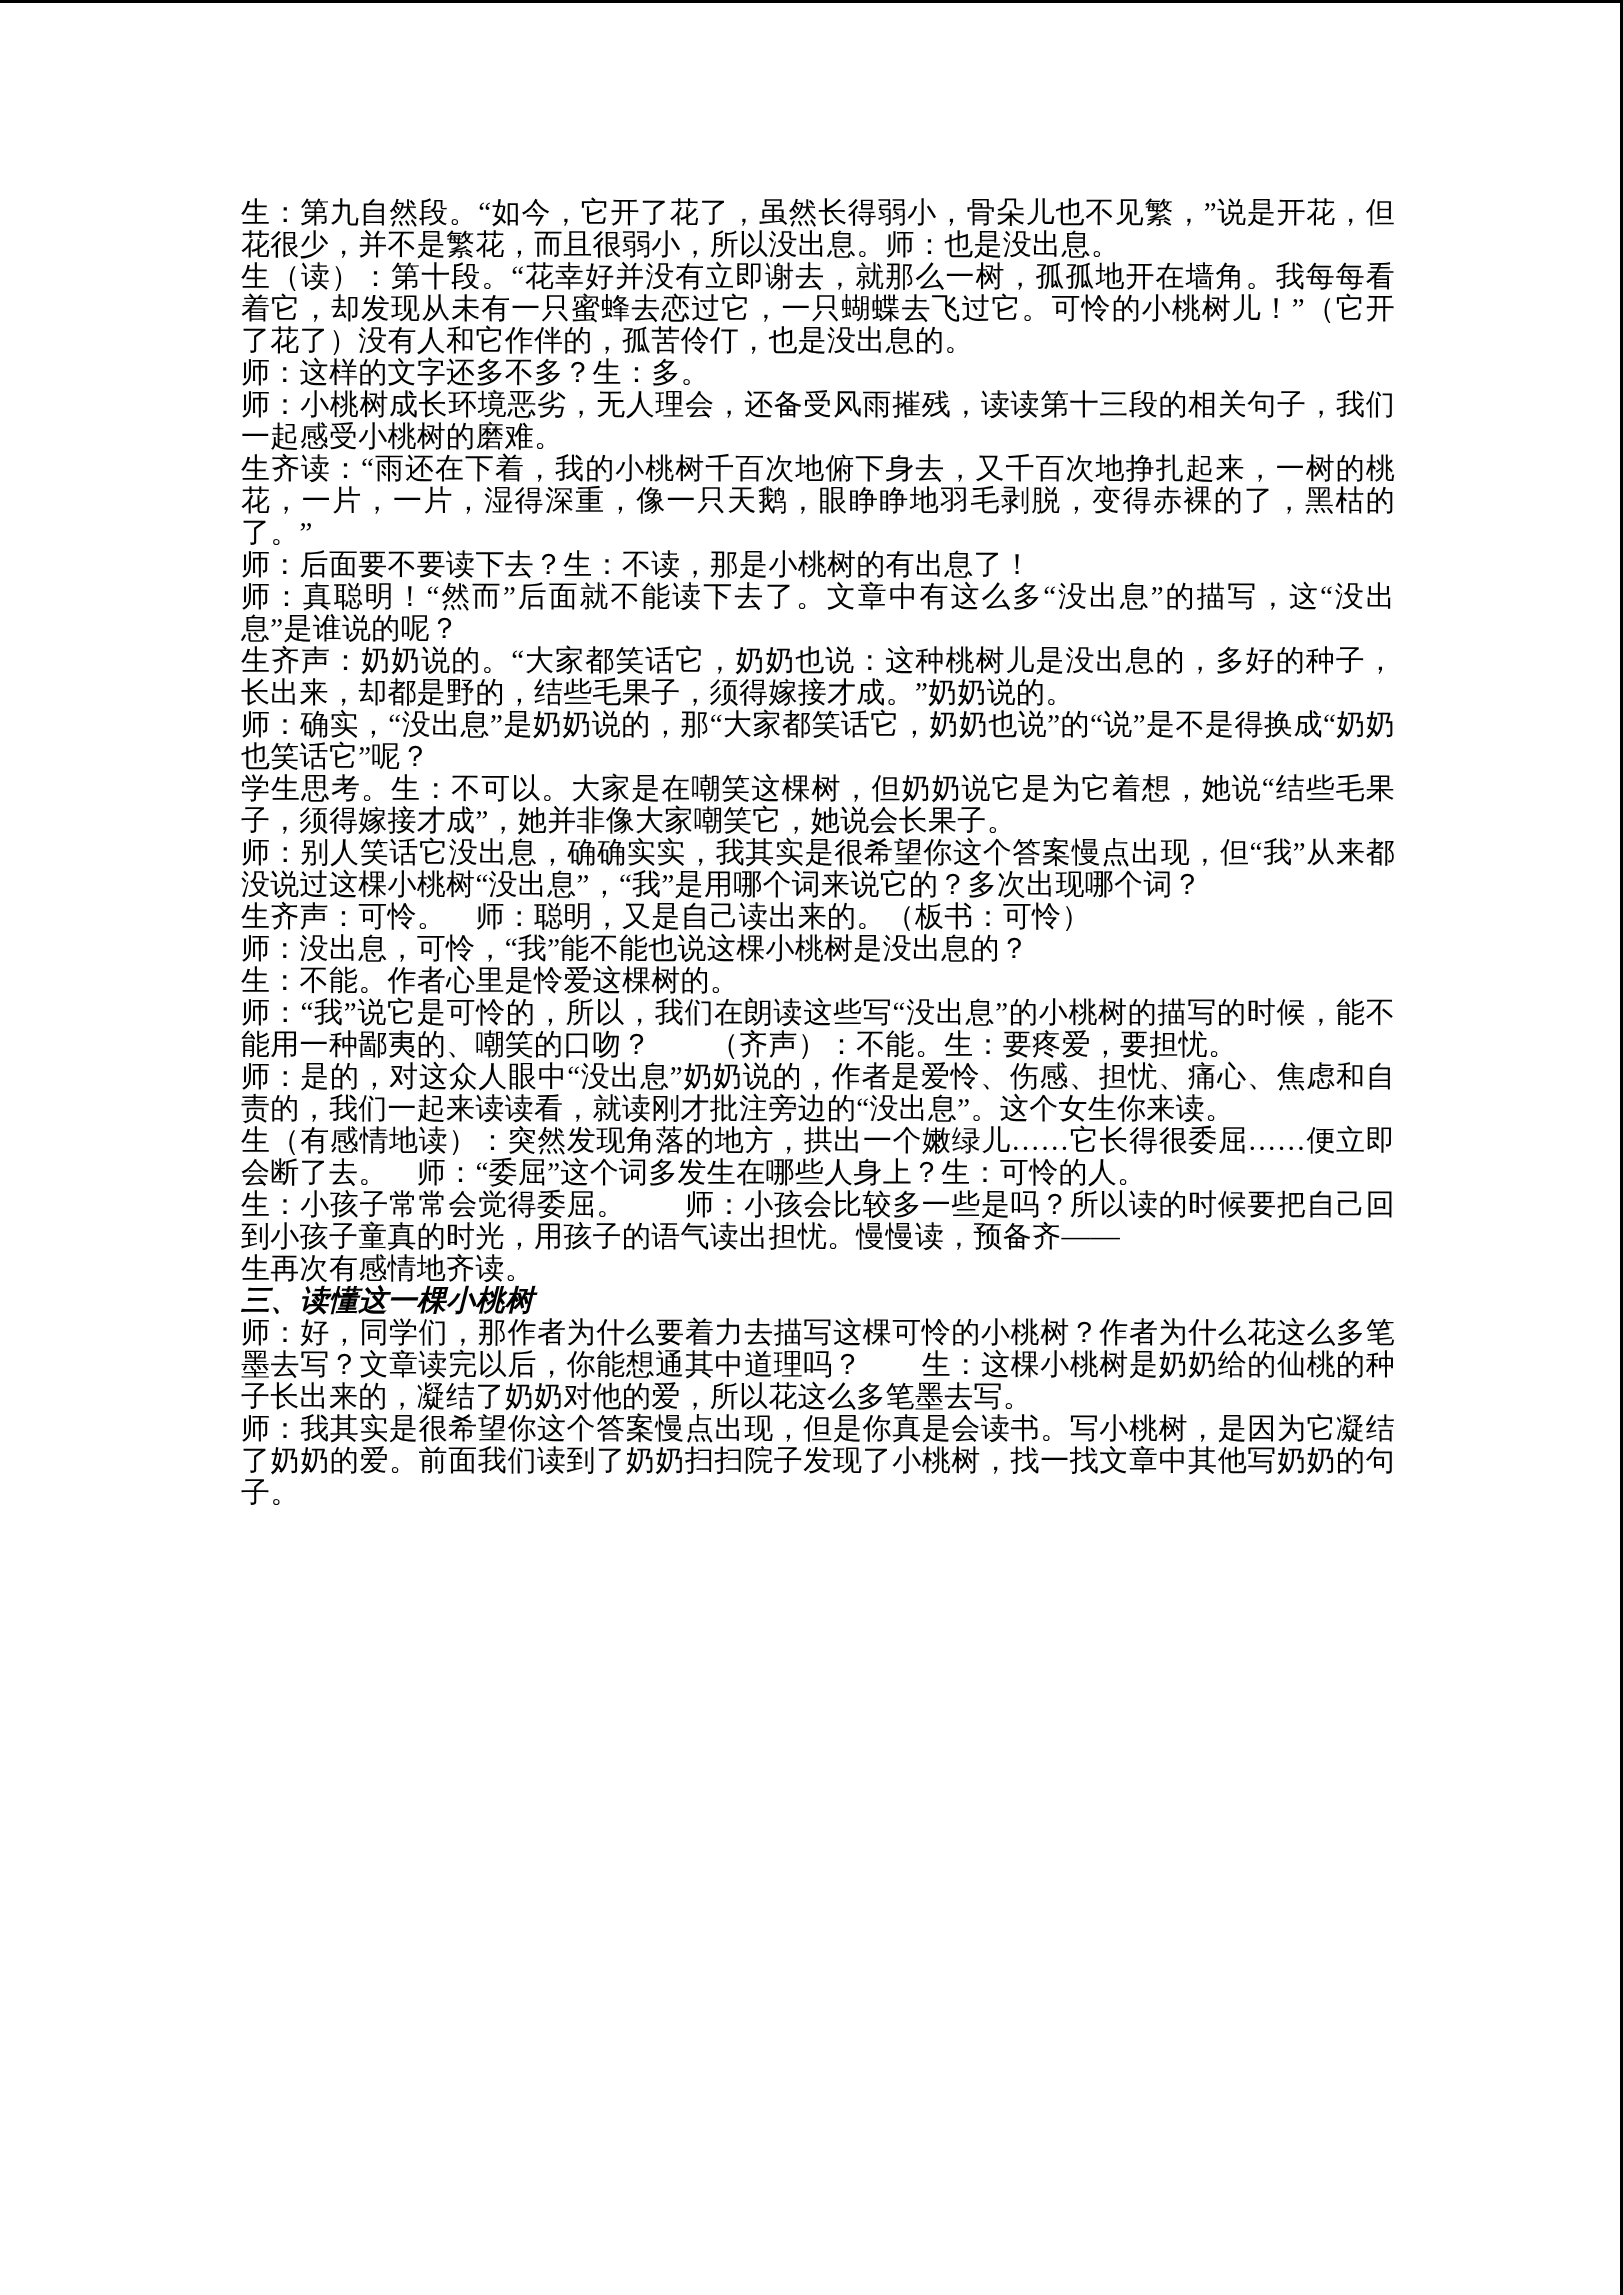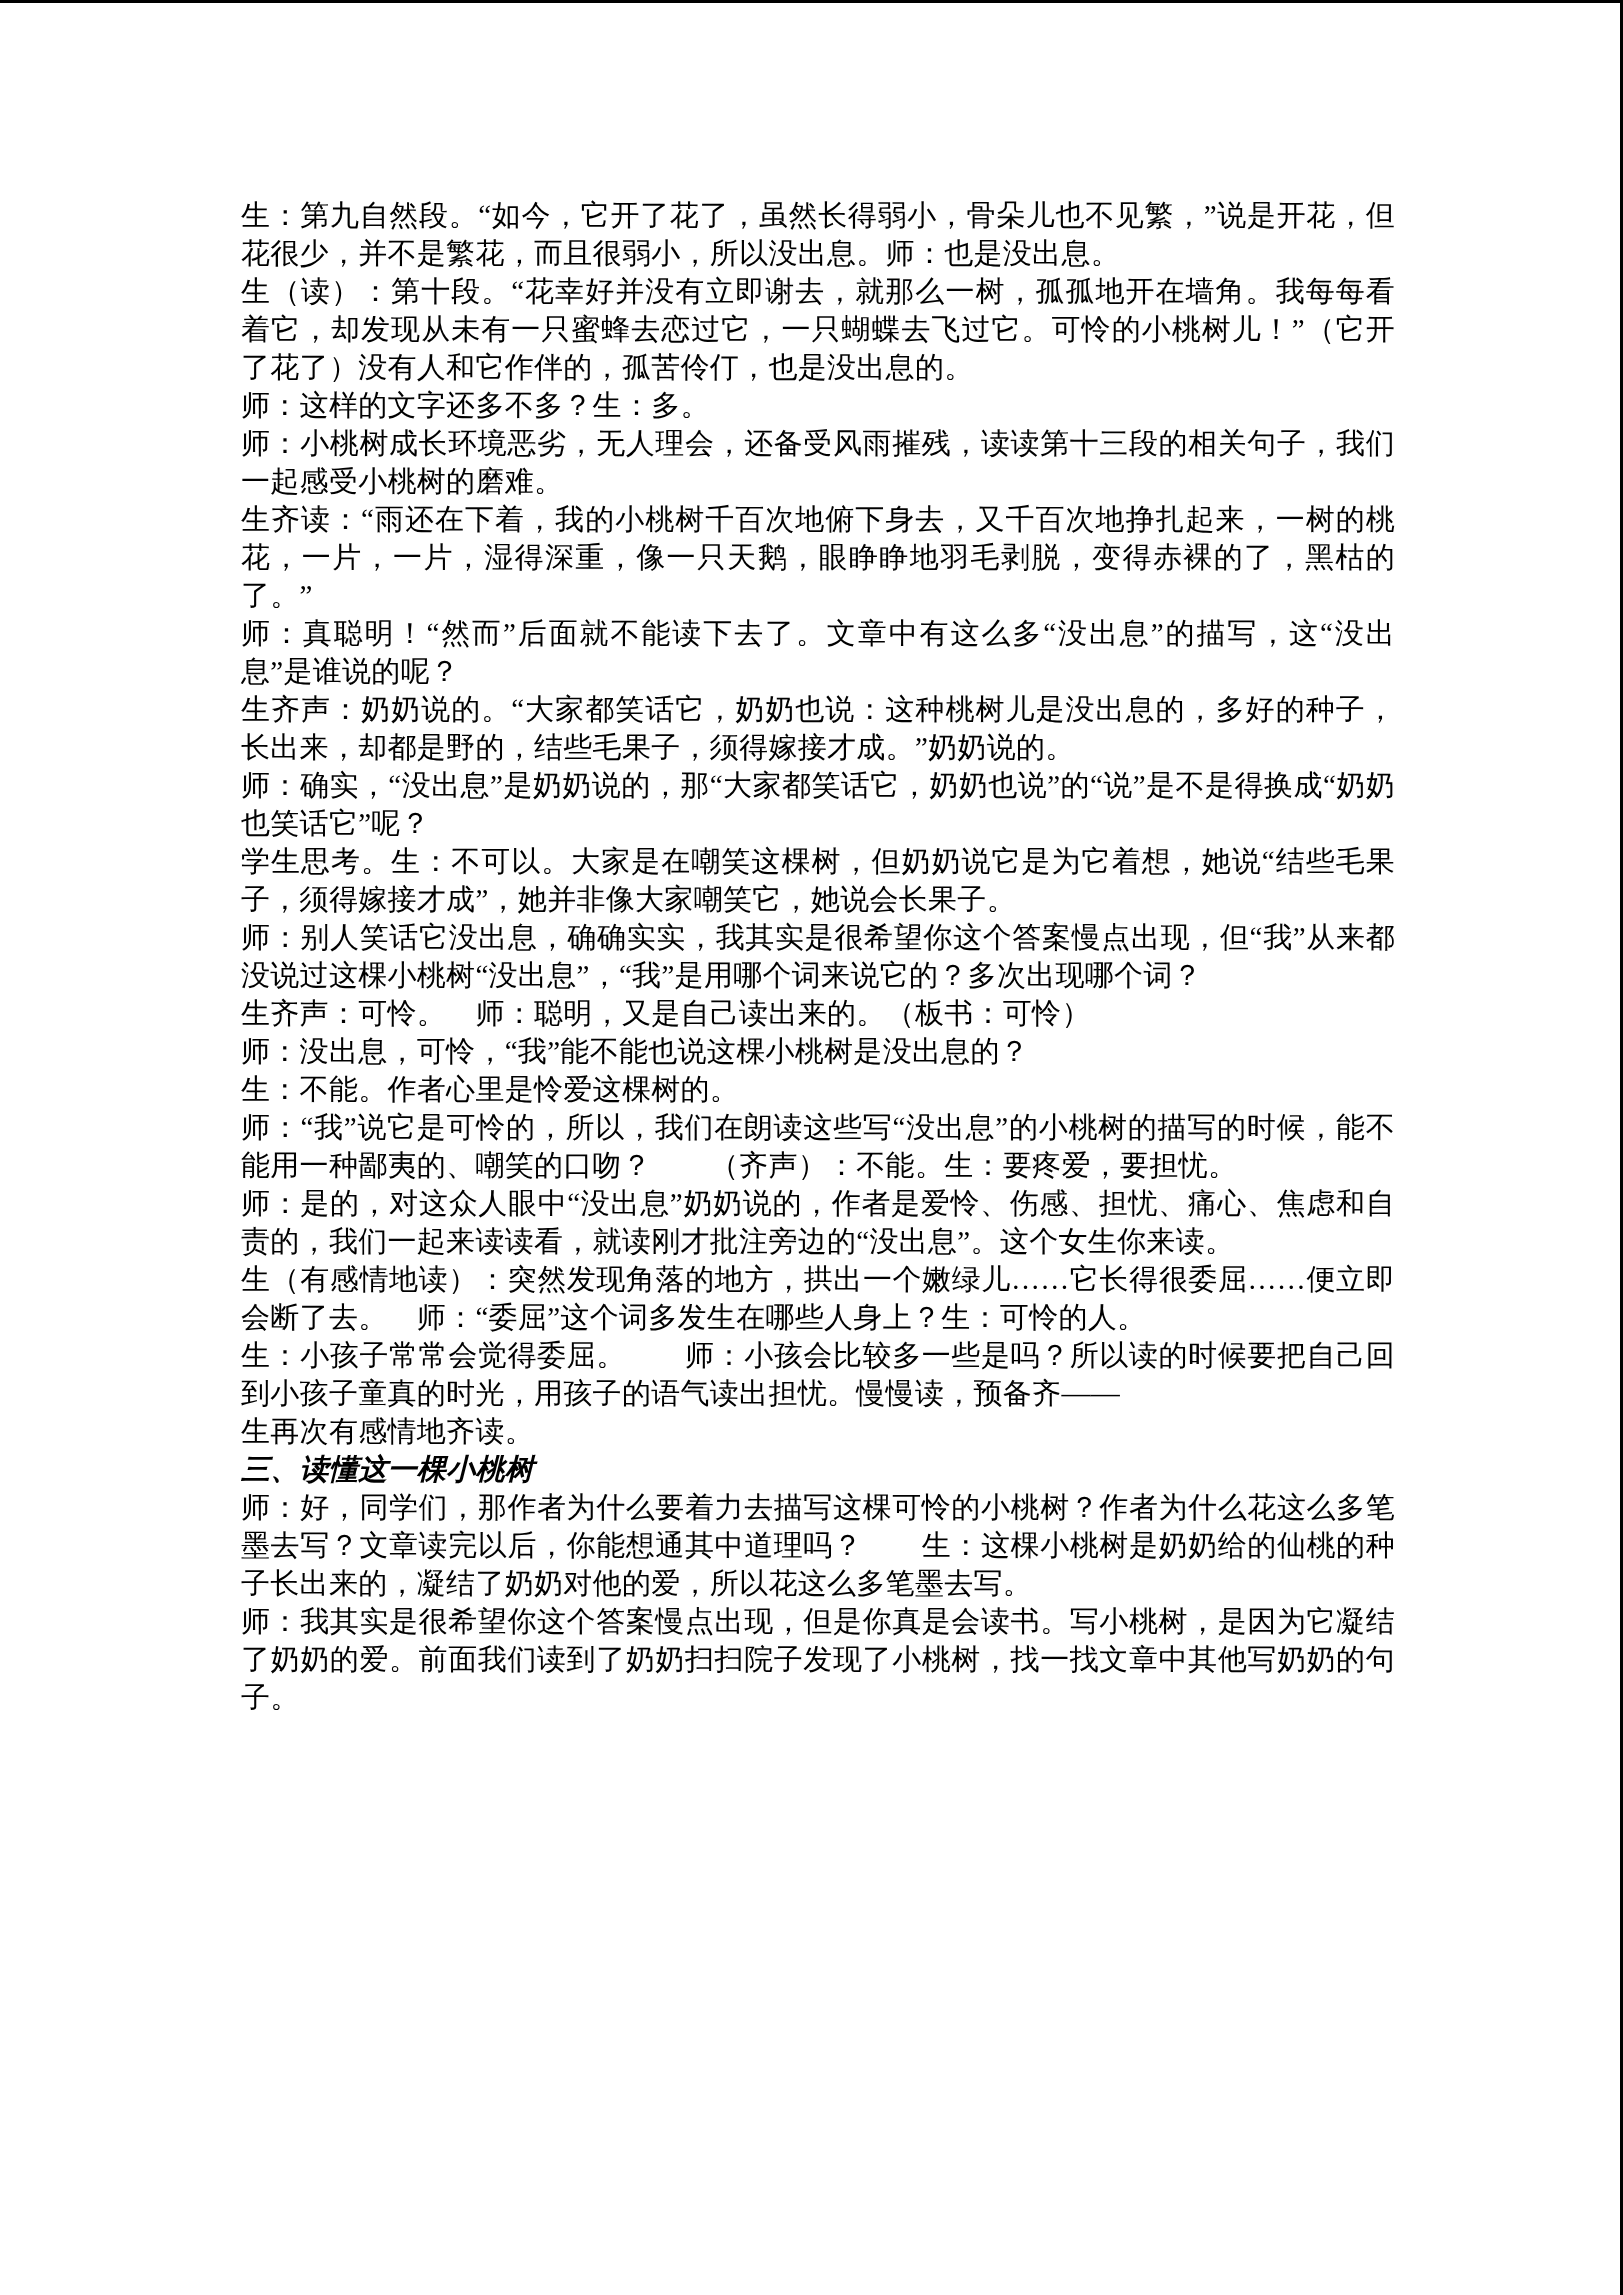--- a/index.html
+++ b/index.html
@@ -30,41 +30,42 @@
   .doc-content {
     position: absolute;
     left: 241px;
     top: 196px;
     width: 1154px;
   }
   .doc-content p {
     margin: 0;
     padding: 0;
     font-size: 29px;
-    line-height: 38px;
+    line-height: 32px;
     text-align: justify;
     letter-spacing: 0.3px;
   }
   .doc-content p.heading {
     font-weight: bold;
     font-style: italic;
   }
 </style>
 </head>
 <body>
 
 <div class="edge-top"></div>
 <div class="edge-right"></div>
 
 <div class="doc-content">
   <p>生：第九自然段。“如今，它开了花了，虽然长得弱小，骨朵儿也不见繁，”说是开花，但花很少，并不是繁花，而且很弱小，所以没出息。师：也是没出息。</p>
   <p>生（读）：第十段。“花幸好并没有立即谢去，就那么一树，孤孤地开在墙角。我每每看着它，却发现从未有一只蜜蜂去恋过它，一只蝴蝶去飞过它。可怜的小桃树儿！”（它开了花了）没有人和它作伴的，孤苦伶仃，也是没出息的。</p>
   <p>师：这样的文字还多不多？生：多。</p>
   <p>师：小桃树成长环境恶劣，无人理会，还备受风雨摧残，读读第十三段的相关句子，我们一起感受小桃树的磨难。</p>
   <p>生齐读：“雨还在下着，我的小桃树千百次地俯下身去，又千百次地挣扎起来，一树的桃花，一片，一片，湿得深重，像一只天鹅，眼睁睁地羽毛剥脱，变得赤裸的了，黑枯的了。”</p>
+  <p>师：后面要不要读下去？生：不读，那是小桃树的有出息了！</p>
   <p>师：真聪明！“然而”后面就不能读下去了。文章中有这么多“没出息”的描写，这“没出息”是谁说的呢？</p>
   <p>生齐声：奶奶说的。“大家都笑话它，奶奶也说：这种桃树儿是没出息的，多好的种子，长出来，却都是野的，结些毛果子，须得嫁接才成。”奶奶说的。</p>
   <p>师：确实，“没出息”是奶奶说的，那“大家都笑话它，奶奶也说”的“说”是不是得换成“奶奶也笑话它”呢？</p>
   <p>学生思考。生：不可以。大家是在嘲笑这棵树，但奶奶说它是为它着想，她说“结些毛果子，须得嫁接才成”，她并非像大家嘲笑它，她说会长果子。</p>
   <p>师：别人笑话它没出息，确确实实，我其实是很希望你这个答案慢点出现，但“我”从来都没说过这棵小桃树“没出息”，“我”是用哪个词来说它的？多次出现哪个词？</p>
   <p>生齐声：可怜。　师：聪明，又是自己读出来的。（板书：可怜）</p>
   <p>师：没出息，可怜，“我”能不能也说这棵小桃树是没出息的？</p>
   <p>生：不能。作者心里是怜爱这棵树的。</p>
   <p>师：“我”说它是可怜的，所以，我们在朗读这些写“没出息”的小桃树的描写的时候，能不能用一种鄙夷的、嘲笑的口吻？　　（齐声）：不能。生：要疼爱，要担忧。</p>
   <p>师：是的，对这众人眼中“没出息”奶奶说的，作者是爱怜、伤感、担忧、痛心、焦虑和自责的，我们一起来读读看，就读刚才批注旁边的“没出息”。这个女生你来读。</p>

